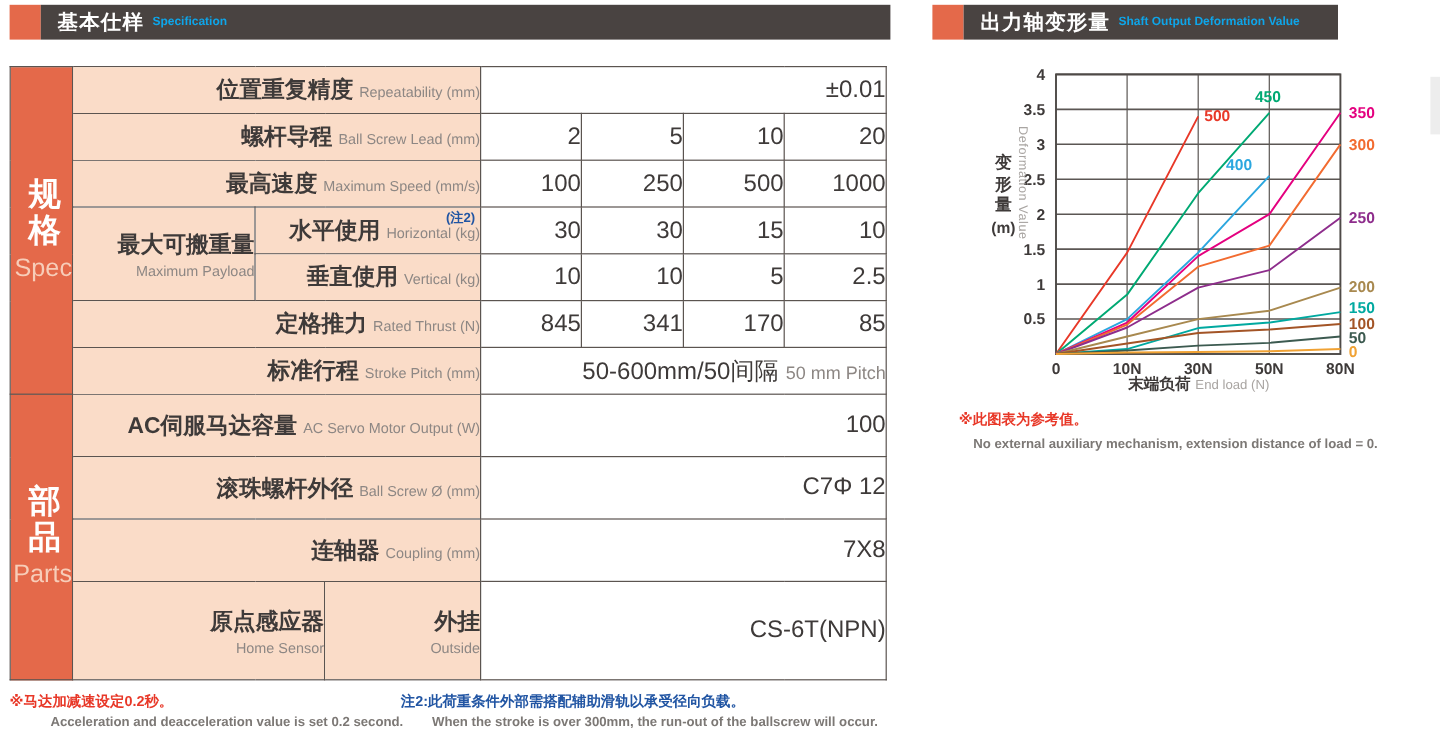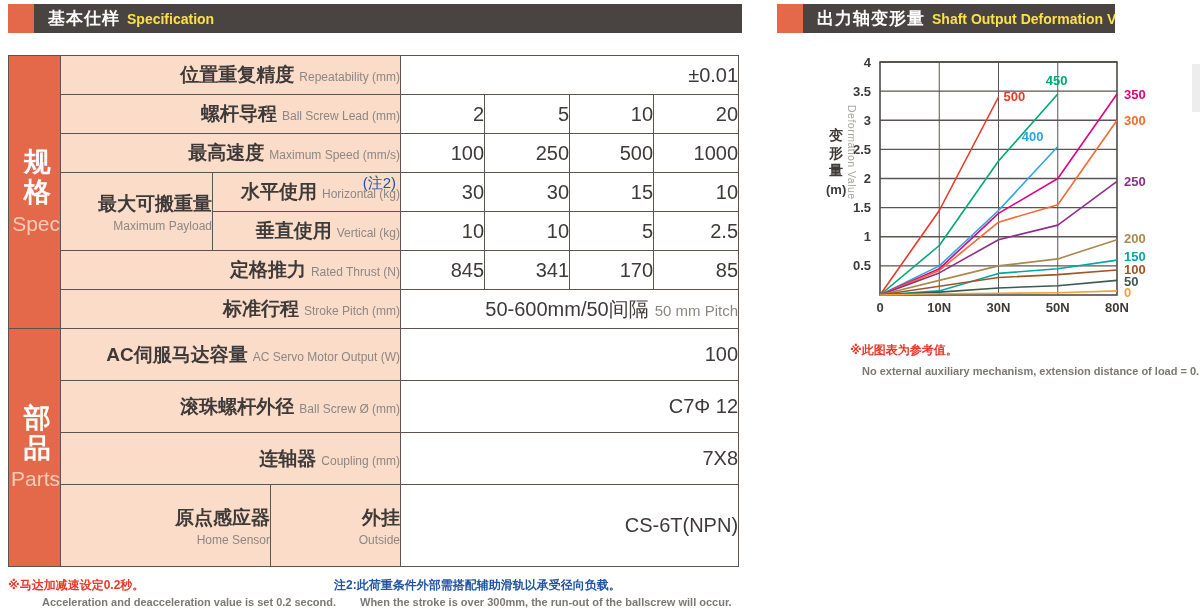--- a/index.html
+++ b/index.html
@@ -15,53 +15,53 @@
   *{box-sizing:border-box;margin:0;padding:0;}
   html,body{background:#fff;}
   body{font-family:"Liberation Sans","DejaVu Sans",sans-serif;}
   .page{position:relative;width:1200px;height:612px;background:#fff;overflow:hidden;}
 
   
   .hdr{position:absolute;display:flex;height:29px;}
   .hdr-sq{width:26px;height:29px;background:var(--accent);flex:none;}
   .hdr-bar{flex:1;background:var(--header-bg);display:flex;align-items:center;padding-left:14px;white-space:nowrap;overflow:hidden;}
   .hdr-zh{color:#fff;font-size:17px;font-weight:bold;letter-spacing:1px;}
-  .hdr-en{color:#fde047;font-size:14px;font-weight:bold;margin-left:7px;}
+  .hdr-en{color:#0ea5e9;font-size:10px;font-weight:bold;margin-left:7px;}
 
   
   table.spec{position:absolute;left:8px;top:55px;width:730px;border-collapse:collapse;table-layout:fixed;}
   table.spec td{border:1px solid var(--border);vertical-align:middle;text-align:right;}
   td.grp{background:var(--accent);text-align:center;color:#fff;}
   .grp-zh{font-size:27px;font-weight:bold;line-height:1.1;width:1.2em;margin:0 auto;word-break:break-all;}
   .grp-en{font-size:21px;color:#f7cdb9;margin-top:4px;}
   td.lbl{background:var(--label-bg);padding-left:13px;position:relative;}
   td.val{background:#fff;text-align:center;font-size:20px;color:var(--text-dark);}
   .zh{font-size:19px;font-weight:bold;color:var(--text-dark);}
   .en{font-size:12px;color:var(--text-gray);margin-left:5px;font-weight:normal;}
   .stacked .en{display:block;margin-left:0;margin-top:2px;}
-  .cellnote{position:absolute;top:1px;right:4px;font-size:15px;font-weight:normal;color:var(--note-blue);}
+  .cellnote{position:absolute;top:1px;right:4px;font-size:11px;font-weight:bold;color:var(--note-blue);}
   .val .v-en{font-size:15px;color:var(--text-gray);font-weight:normal;margin-left:6px;}
   tr.h39{height:39px;} tr.h52{height:52px;} tr.h82{height:82px;}
 
   
   .fn{position:absolute;white-space:nowrap;}
   .fn-zh-red{font-size:12px;font-weight:bold;color:var(--note-red);}
   .fn-zh-blue{font-size:12px;font-weight:bold;color:var(--note-blue);}
   .fn-en{font-size:11px;font-weight:bold;color:#7c7875;}
 
   
   .chart{position:absolute;left:820px;top:45px;width:380px;height:290px;}
   .ylab{position:absolute;left:6px;top:82px;text-align:center;}
   .ylab-zh{font-size:14px;font-weight:bold;color:var(--text-dark);width:1.1em;margin:0 auto;word-break:break-all;line-height:1.25;}
   .ylab-unit{font-size:13px;font-weight:bold;color:var(--text-dark);margin-top:2px;}
   .ylab-en{position:absolute;left:26px;top:60px;writing-mode:vertical-rl;font-size:10.5px;color:#a9a5a2;letter-spacing:.5px;}
   .xlab{position:absolute;left:60px;top:266px;width:238px;text-align:center;white-space:nowrap;}
   .xlab-zh{font-size:13px;font-weight:bold;color:var(--text-dark);}
   .xlab-en{font-size:11px;color:#a9a5a2;margin-left:4px;}
-  .chart-note{position:absolute;left:850px;top:340px;white-space:nowrap;}
+  .chart-note{position:absolute;left:799px;top:340px;white-space:nowrap;}
   .chart-note .l2{margin-left:12px;margin-top:2px;}
 
   .fragment{position:absolute;left:1192px;top:64px;width:8px;height:48px;background:#ededed;}
 </style>
 </head>
 <body>
 
 <div class="page">
 
   <div class="hdr" style="left:8px;top:4px;width:734px;">
@@ -262,20 +262,23 @@
           <text x="304" y="228.87" fill="#a35426" text-anchor="start">100</text>
           <text x="304" y="241.1025" fill="#3c5a50" text-anchor="start">50</text>
           <text x="304" y="252.17" fill="#f0a234" text-anchor="start">0</text>
         </g>
       </svg>
     <div class="ylab">
       <div class="ylab-zh">变形量</div>
       <div class="ylab-unit">(m)</div>
     </div>
     <div class="ylab-en">Deformation Value</div>
+    <div class="xlab">
+      <span class="xlab-zh">末端负荷</span><span class="xlab-en">End load (N)</span>
+    </div>
   </div>
 
   <div class="chart-note">
     <div><span class="fn-zh-red">※此图表为参考值。</span></div>
     <div class="l2"><span class="fn-en">No external auxiliary mechanism, extension distance of load = 0.</span></div>
   </div>
 
   <div class="fragment"></div>
 
 </div>

